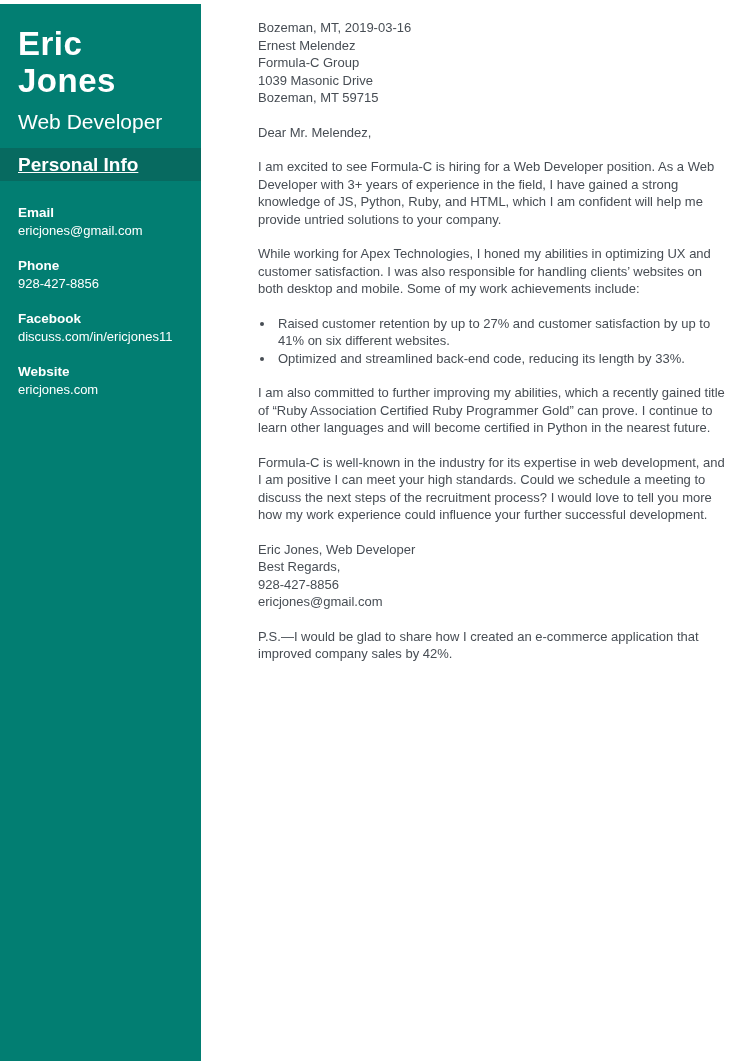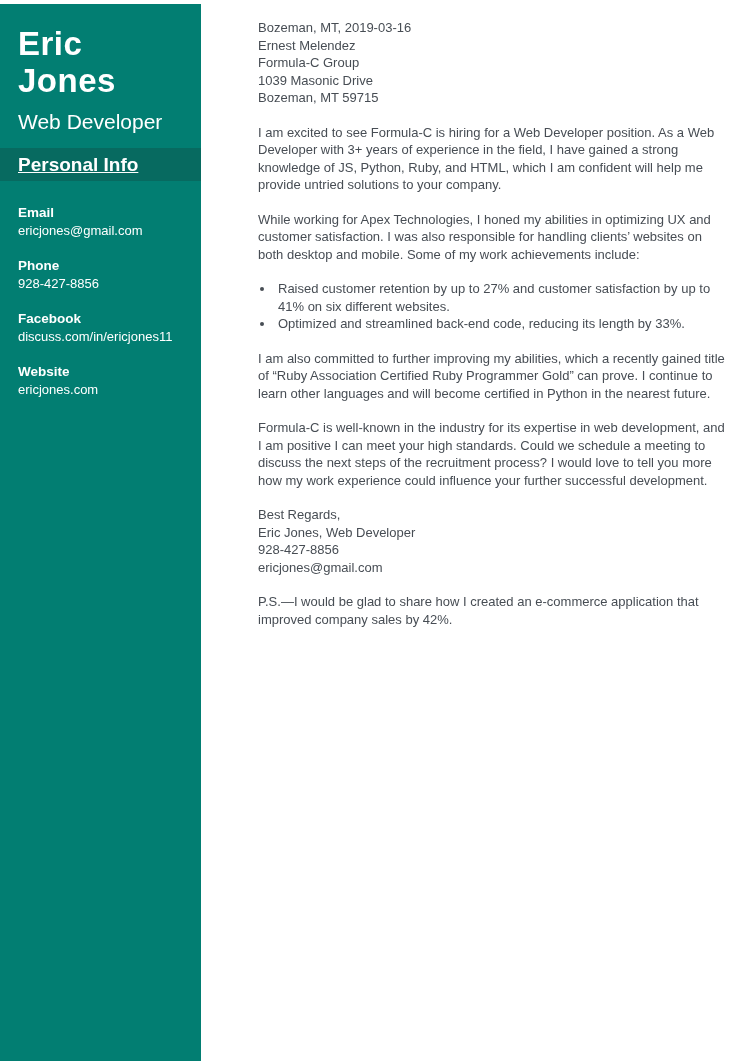--- a/index.html
+++ b/index.html
@@ -87,32 +87,33 @@
 
 <main class="letter">
   <div class="letter-header">
     <div class="hdr-line">Bozeman, MT, 2019-03-16</div>
     <div class="hdr-line">Ernest Melendez</div>
     <div class="hdr-line">Formula-C Group</div>
     <div class="hdr-line">1039 Masonic Drive</div>
     <div class="hdr-line">Bozeman, MT 59715</div>
   </div>
 
+  <p>Dear Mr. Melendez,</p>
   <p>I am excited to see Formula-C is hiring for a Web Developer position. As a Web Developer with 3+ years of experience in the field, I have gained a strong knowledge of JS, Python, Ruby, and HTML, which I am confident will help me provide untried solutions to your company.</p>
   <p>While working for Apex Technologies, I honed my abilities in optimizing UX and customer satisfaction. I was also responsible for handling clients’ websites on both desktop and mobile. Some of my work achievements include:</p>
 
   <ul>
     <li>Raised customer retention by up to 27% and customer satisfaction by up to 41% on six different websites.</li>
     <li>Optimized and streamlined back-end code, reducing its length by 33%.</li>
   </ul>
 
   <p>I am also committed to further improving my abilities, which a recently gained title of “Ruby Association Certified Ruby Programmer Gold” can prove. I continue to learn other languages and will become certified in Python in the nearest future.</p>
   <p>Formula-C is well-known in the industry for its expertise in web development, and I am positive I can meet your high standards. Could we schedule a meeting to discuss the next steps of the recruitment process? I would love to tell you more how my work experience could influence your further successful development.</p>
 
   <div class="signoff">
+    <div class="sig-line">Eric Jones, Web Developer</div>
     <div class="sig-line">Best Regards,</div>
-    <div class="sig-line">Eric Jones, Web Developer</div>
     <div class="sig-line">928-427-8856</div>
     <div class="sig-line">ericjones@gmail.com</div>
   </div>
 
   <p>P.S.—I would be glad to share how I created an e-commerce application that improved company sales by 42%.</p>
 </main>
 
 </body></html>

